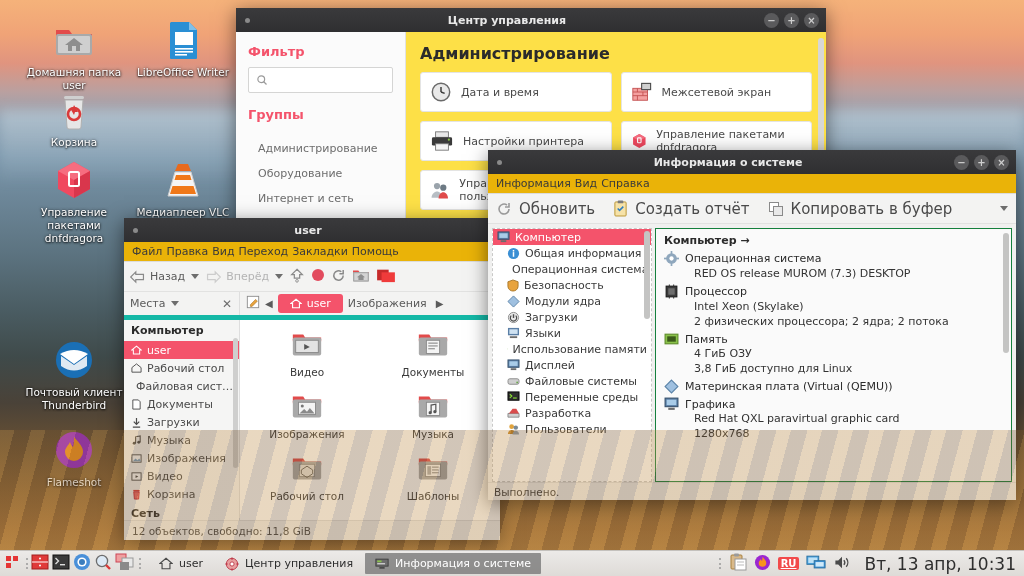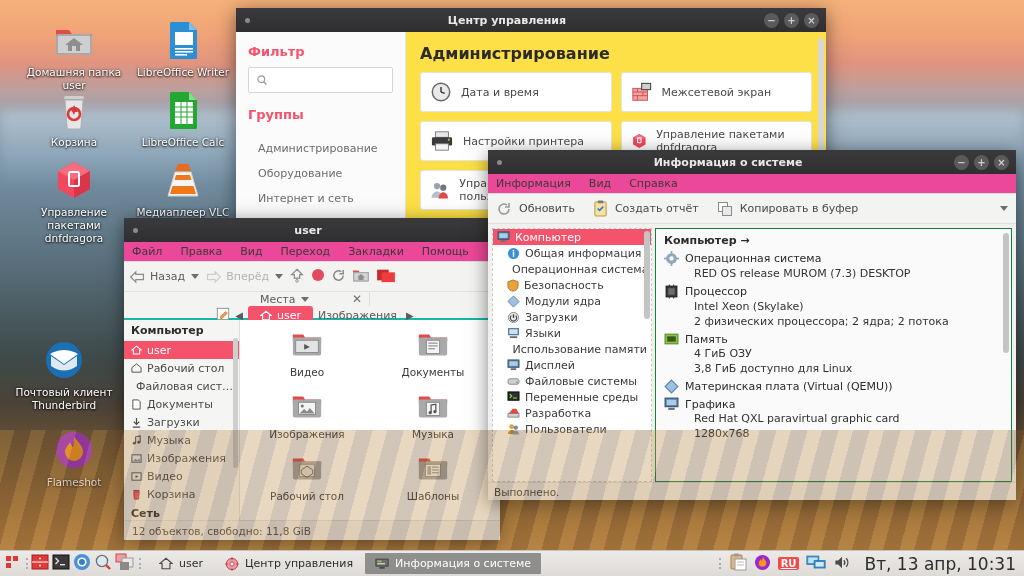--- a/index.html
+++ b/index.html
@@ -45,22 +45,22 @@
   .titlebar {
     height: 24px; background: linear-gradient(to bottom,#3a3a3c,#2f2f31);
     color:#e8e8e8; display:flex; align-items:center; position:relative;
     font-size:11px; font-weight:bold;
   }
   .titlebar .tb-title { flex:1; text-align:center; }
   .tb-dot { width:5px; height:5px; border-radius:50%; background:#8a8a8a; margin-left:9px; }
   .tb-btns { display:flex; gap:5px; margin-right:7px; }
   .tb-btn { width:15px; height:15px; border-radius:50%; background:#5a5a5c;
             color:#cfcfcf; font-size:10px; line-height:15px; text-align:center; }
-  .menubar { height:20px; background:#ec4899; display:flex; align-items:center;
-             padding-left:6px; gap:14px; color:#3a3a3a; font-size:11px;
+  .menubar { height:20px; background:#eab308; display:flex; align-items:center;
+             padding-left:6px; color:#3a3a3a; font-size:11px;
              border-bottom:1px solid #dcdcdb; }
   .menubar span { padding:0 2px; }
 
   
   #cc { left:236px; top:8px; width:590px; height:230px; }
   #cc .cc-body { display:flex; height:206px; background:#fde047; }
   #cc .cc-side { width:170px; background:#fbfbfb; border-right:1px solid #e2e2e1; padding:12px 12px 0 12px; }
   .cc-head { color:#f4536b; font-size:13px; font-weight:bold; margin-bottom:8px; }
   .cc-search { height:26px; border:1px solid #d5d5d4; background:#fff; border-radius:2px;
                display:flex; align-items:center; padding-left:7px; color:#9a9a9a; }
@@ -76,21 +76,21 @@
 
   
   #fm { left:124px; top:218px; width:376px; height:322px; }
   #fm .fm-tool { height:30px; background:#f3f3f2; display:flex; align-items:center;
                  gap:6px; padding:0 5px; border-bottom:1px solid #e2e2e1; }
   .tb-item { display:flex; align-items:center; gap:4px; color:#5b5b5b; font-size:11px; }
   .tb-item.dim { color:#b4b4b4; }
   .caret { width:0;height:0;border-left:4px solid transparent;border-right:4px solid transparent;
            border-top:5px solid #6d6d6d; }
   #fm .fm-sub { height:28px; display:flex; align-items:center; background:#f3f3f2;
-                border-bottom:2px solid #14b8a6;flex-direction:column; }
+                border-bottom:5px solid #14b8a6; }
   .fm-places { width:116px; display:flex; align-items:center; gap:6px; padding-left:6px;
                color:#5b5b5b; font-size:11px; border-right:1px solid #dedede; height:100%; }
   .crumbs { flex:1; display:flex; align-items:center; gap:5px; padding-left:6px; }
   .crumb-cur { background:#f4536b; color:#fff; border-radius:3px; padding:3px 12px;
                display:flex; align-items:center; gap:5px; font-size:11px; }
   .crumb { color:#5b5b5b; font-size:11px; }
   #fm .fm-body { display:flex; height:calc(322px - 24px - 20px - 30px - 28px - 20px); }
   .fm-side { width:116px; background:#f5f5f4; border-right:1px solid #dedede;
              font-size:11px; color:#4a4a4a; overflow:hidden; position:relative; }
   .fm-side-h { font-weight:bold; padding:4px 7px; color:#2b2b2b; }
@@ -101,21 +101,21 @@
               grid-auto-rows:62px; padding:8px 4px 0 4px; }
   .fm-file { text-align:center; color:#3a3a3a; font-size:10.5px; }
   .fm-file .gl { display:block; height:38px; }
   .fm-status { height:20px; background:#f1f1f0; border-top:1px solid #dedede;
                display:flex; align-items:center; padding-left:8px; color:#4a4a4a; font-size:10.5px; }
 
   
   #si { left:488px; top:150px; width:528px; height:350px; }
   #si .si-tool { height:30px; background:#f3f3f2; display:flex; align-items:center;
                  gap:10px; padding:0 8px; border-bottom:1px solid #e2e2e1; }
-  .si-tb { display:flex; align-items:center; gap:7px; color:#4a4a4a; font-size:11px; padding-right:8px; }
+  .si-tb { display:flex; align-items:center; gap:7px; color:#4a4a4a; font-size:15px; padding-right:8px; }
   #si .si-body { display:flex; height:calc(350px - 24px - 20px - 30px - 18px); padding:4px 4px 0 4px; gap:3px; }
   .si-tree { width:160px; background:#fff; border:1px dashed #c9c9c8; position:relative;
              overflow:hidden; font-size:11px; color:#3a3a3a; }
   .si-node { display:flex; align-items:center; gap:5px; padding:1.5px 4px; white-space:nowrap; }
   .si-node.sel { background:#f4536b; color:#fff; }
   .si-node.child { padding-left:14px; }
   .si-tree-sb { position:absolute; right:1px; top:2px; width:6px; height:88px; background:#c4c4c3; border-radius:3px; }
   .si-detail { flex:1; background:#fafafa; border:1px solid #15803d; position:relative;
                overflow:hidden; padding:5px 8px; font-size:11px; color:#2b2b2b; }
   .si-crumb { font-weight:bold; margin-bottom:4px; }
@@ -178,37 +178,20 @@
       <svg width="44" height="44" viewBox="0 0 44 44">
         <rect x="12" y="8" width="20" height="3" rx="1.5" fill="#cfcfcf"></rect>
         <path d="M13 12 h18 l-2 27 a2 2 0 0 1-2 2 H17 a2 2 0 0 1-2-2z" fill="#e6e6e6" stroke="#b0b0b0"></path>
         <path d="M22 17 l4 7 h-3 l-1 3 -4-7 h3z" fill="#d93a3a"></path>
         <circle cx="22" cy="26" r="6" fill="none" stroke="#d93a3a" stroke-width="2.6"></circle>
       </svg>
     </span>
     <span>Корзина</span>
   </div>
 
-  <div class="dt-icon" style="left:131px;top:88px">
-    <span class="gl">
-      <svg width="44" height="44" viewBox="0 0 44 44">
-        <path d="M10 4 h18 l8 8 v28 a1 1 0 0 1-1 1 H10 a1 1 0 0 1-1-1 V5z" fill="#22a831"></path>
-        <path d="M28 4 l8 8 h-8z" fill="#85dd8e"></path>
-        <rect x="14" y="14" width="18" height="22" fill="#fff"></rect>
-        <g stroke="#22a831" stroke-width="1">
-          <line x1="14" y1="19" x2="32" y2="19"></line>
-            <line x1="14" y1="24" x2="32" y2="24"></line>
-          <line x1="14" y1="29" x2="32" y2="29"></line>
-            <line x1="20" y1="14" x2="20" y2="36"></line>
-          <line x1="26" y1="14" x2="26" y2="36"></line>
-        </g>
-      </svg>
-    </span>
-    <span>LibreOffice Calc</span>
-  </div>
 
   <div class="dt-icon" style="left:22px;top:158px">
     <span class="gl">
       <svg width="44" height="44" viewBox="0 0 44 44">
         <path d="M22 4 L38 13 v18 L22 40 L6 31 V13z" fill="#f0485f"></path>
         <path d="M22 4 L38 13 L22 22 L6 13z" fill="#f66d80"></path>
         <path d="M22 22 L38 13 v18 L22 40z" fill="#d9364c"></path>
         <rect x="17" y="14" width="10" height="14" rx="1.5" fill="none" stroke="#fff" stroke-width="2"></rect>
       </svg>
     </span>
@@ -221,21 +204,21 @@
         <path d="M17 6 h10 l3 7 H14z" fill="#e86a1c"></path>
         <path d="M14 14 h16 l7 24 H7z" fill="#f5f5f5" stroke="#cfcfcf"></path>
         <path d="M15 17 h14 l1.5 5 H13.5z" fill="#f07818"></path>
         <path d="M11.5 28 h21 l2.5 8 H9z" fill="#f07818"></path>
       </svg>
     </span>
     <span>Медиаплеер VLC</span>
   </div>
 
 
-  <div class="dt-icon" style="left:12px;top:338px">
+  <div class="dt-icon" style="left:22px;top:338px">
     <span class="gl">
       <svg width="44" height="44" viewBox="0 0 44 44">
         <circle cx="22" cy="22" r="18" fill="#1a6fb5"></circle>
         <path d="M8 16 q14-8 28 0 l-14 10z" fill="#ffffff"></path>
         <path d="M9 18 l13 9 13-9 v10 q-13 9-26 0z" fill="#dfe9f2"></path>
       </svg>
     </span>
     <span>Почтовый клиент Thunderbird</span>
   </div>
 

